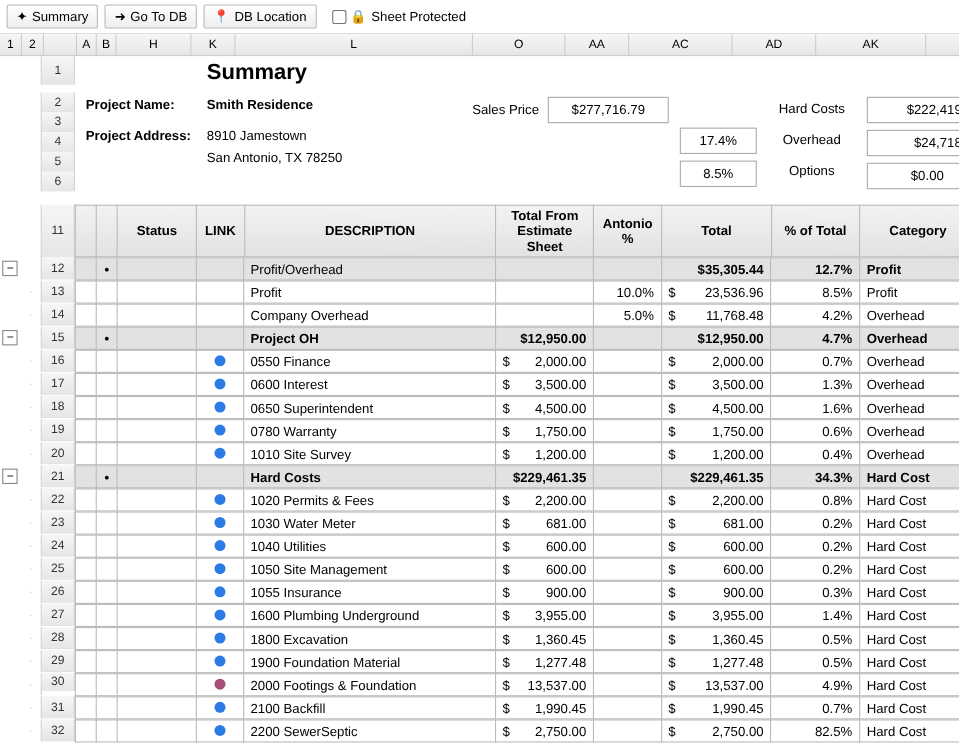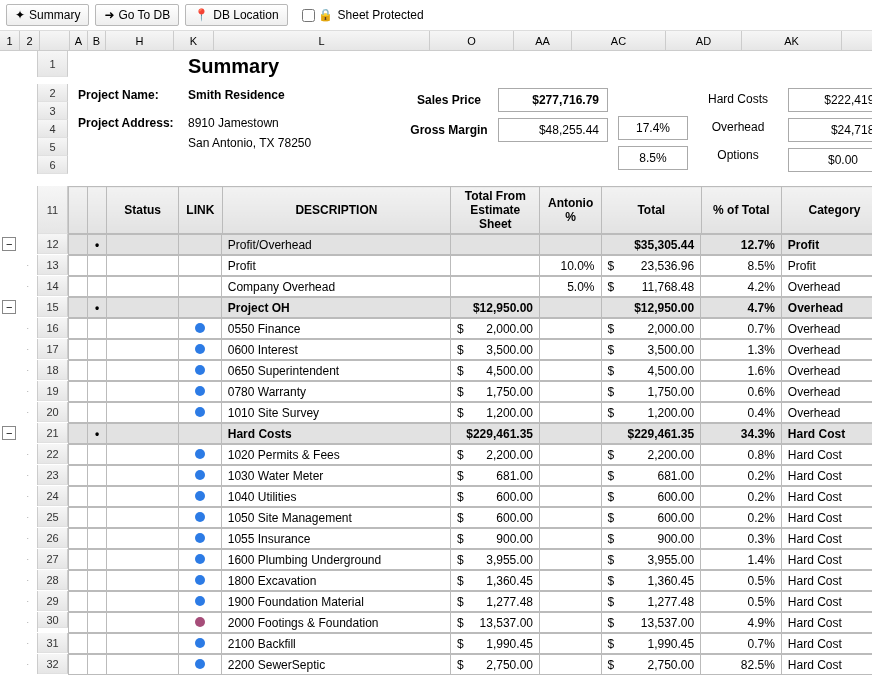--- a/index.html
+++ b/index.html
@@ -15,23 +15,23 @@
 .ws { display:flex; height: 630px; }
 .rowhdr { width: 30px; background: linear-gradient(#f6f6f6,#e6e6e6); border-right:1px solid #ccc; border-bottom:1px solid #e0e0e0; text-align:center; font-size:11px; color:#333; display:inline-flex; align-items:center; justify-content:center; }
 .title { font-size: 20px; font-weight: bold; padding: 4px 0 6px 120px; }
 .info-area { display:flex; padding: 4px 0 8px 0; }
 .info-left { width: 340px; padding-left:10px; }
 .info-left .lbl { font-weight: bold; display:inline-block; width: 110px; vertical-align:top; margin-bottom:6px; }
 .info-left .val { font-weight: bold; }
 .addr .val { font-weight: normal; }
 .info-mid { width: 210px; }
 .info-mid .mrow { display:flex; align-items:center; margin-bottom:6px; }
-.info-mid .ml { width:90px; text-align:center; padding-right:8px;font-weight:bold; }
+.info-mid .ml { width:90px; text-align:right; padding-right:8px; }
 .info-mid .box { border:1px solid #aaa; padding:4px 8px; width:110px; text-align:right; background:#fff; }
-.info-mid .box.bold { font-weight:bold; }
+.info-mid .box.bold { font-weight:normal;text-align:center; }
 .info-r1 { width:70px; }
 .info-r1 .pct { border:1px solid #aaa; padding:4px 6px; text-align:center; margin-bottom:6px; }
 .info-r2 { width:100px; text-align:center; }
 .info-r2 .hl { padding:4px 0; margin-bottom:6px; }
 .info-r3 { width:110px; }
 .info-r3 .box { border:1px solid #aaa; padding:4px 6px; text-align:right; margin-bottom:6px; }
 table.grid-t { border-collapse: collapse; width: 820px; }
 table.grid-t th, table.grid-t td { border:1px solid #bbb; padding:2px 6px; height:20px; font-size:12px; }
 table.grid-t th { background: linear-gradient(#f2f2f2,#e2e2e2); font-weight:bold; text-align:center; }
 .shade { background: #e2e2e2; font-weight:bold; }
@@ -119,24 +119,20 @@
         <div class="info-left">
           <div><span class="lbl">Project Name:</span><span class="val">Smith Residence</span></div>
           <div class="addr" style="margin-top:8px"><span class="lbl">Project Address:</span><span class="val">8910 Jamestown</span></div>
           <div class="addr"><span class="lbl"></span><span class="val">San Antonio, TX  78250</span></div>
         </div>
         <div class="info-mid">
           <div class="mrow">
               <div class="ml">Sales Price</div>
               <div class="box bold">$277,716.79</div>
             </div>
-          <div class="mrow">
-              <div class="ml">Gross Margin</div>
-              <div class="box">$48,255.44</div>
-            </div>
         </div>
         <div class="info-r1">
           <div style="height:28px"></div>
           <div class="pct">17.4%</div>
           <div class="pct">8.5%</div>
         </div>
         <div class="info-r2">
           <div class="hl">Hard Costs</div>
           <div class="hl">Overhead</div>
           <div class="hl">Options</div>

